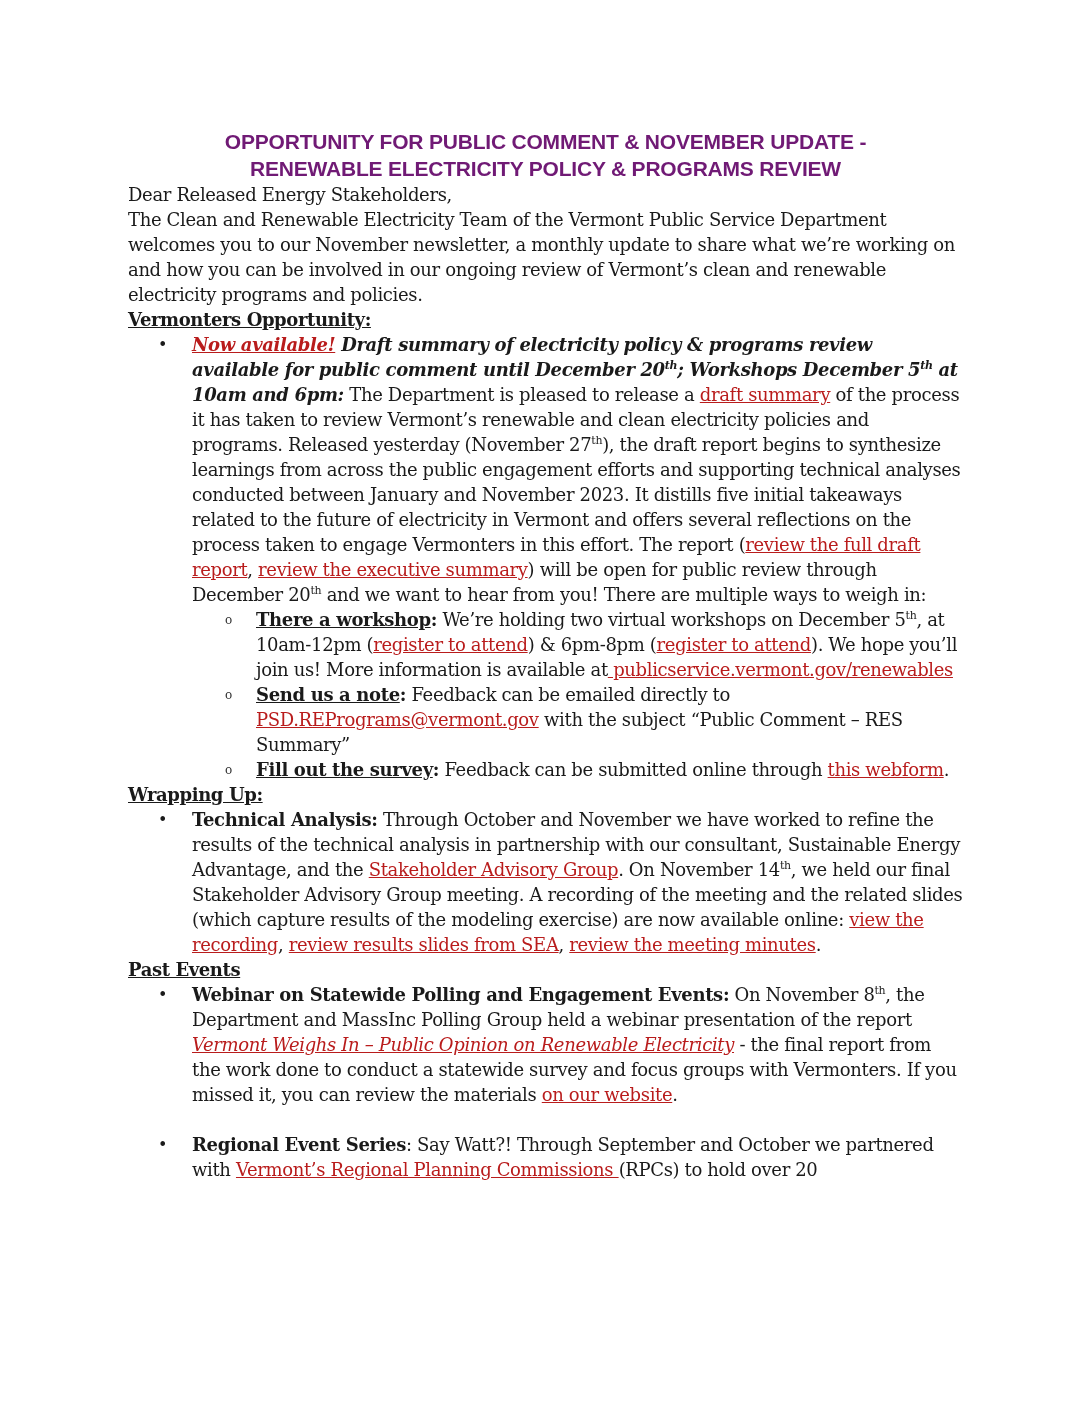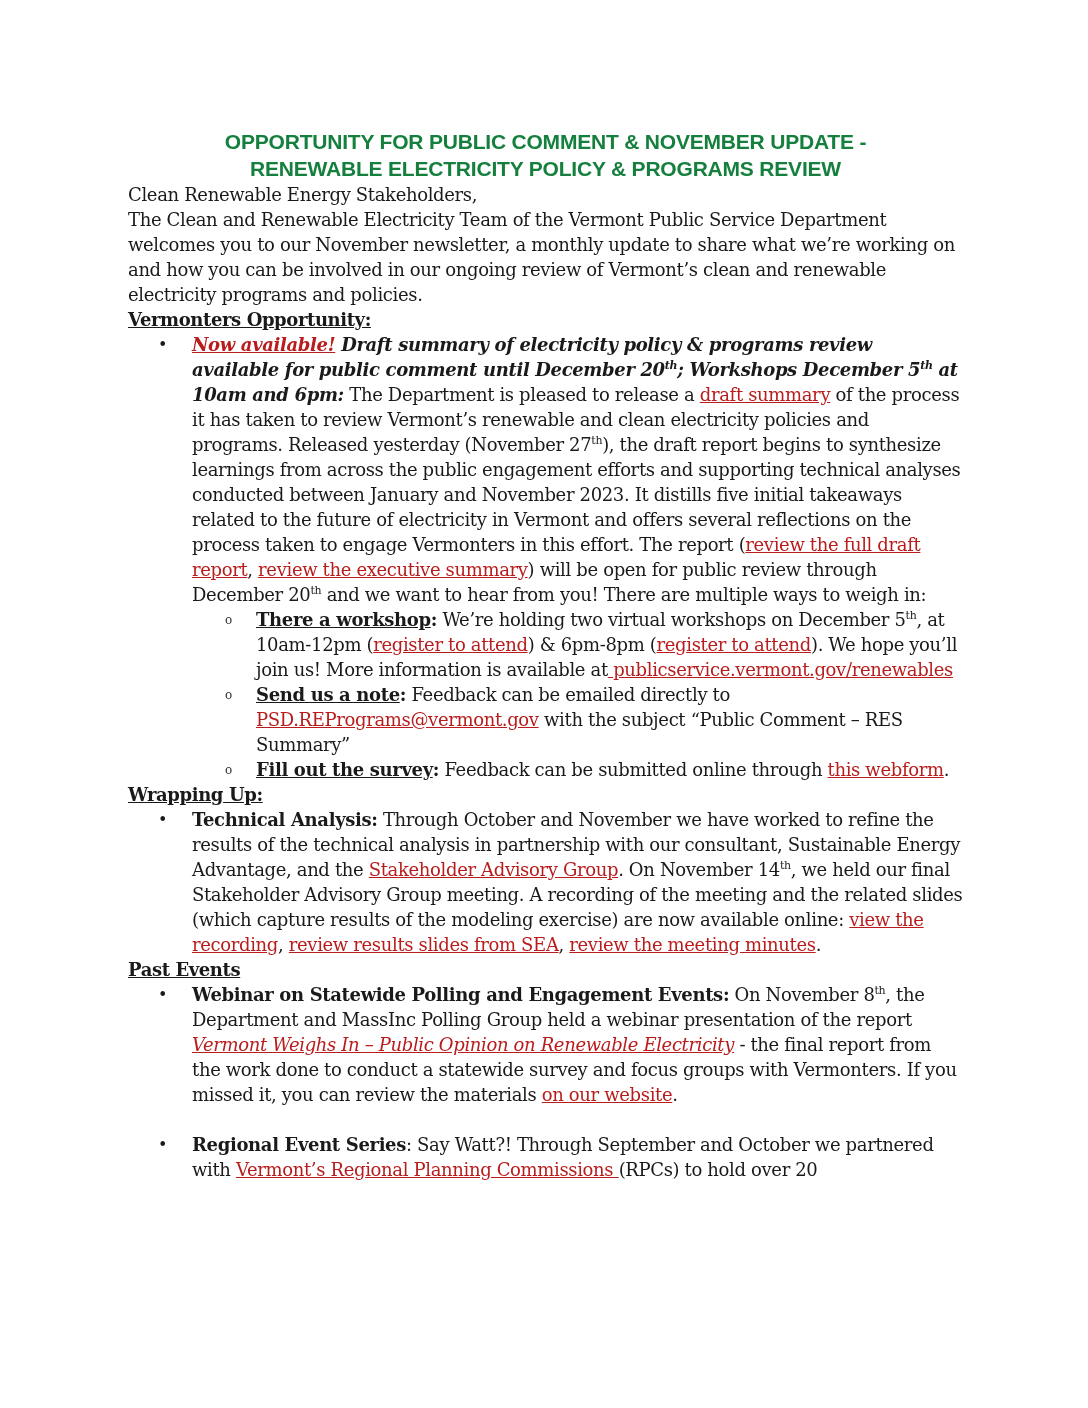--- a/index.html
+++ b/index.html
@@ -1,20 +1,20 @@
 <!DOCTYPE html>
 <html><head>
   <meta charset="utf-8">
   <style>
     html, body { margin: 0; padding: 0; background: #ffffff; }
     body { width: 1088px; height: 1408px; position: relative; overflow: hidden;
            font-family: "DejaVu Serif", "Liberation Serif", serif; color: #1a1a1a; }
     .page { position: absolute; left: 128px; top: 128px; width: 835px; }
     .title { text-align: center; font-family: "Liberation Sans", sans-serif; font-weight: bold;
-             font-size: 21px; line-height: 27px; color: #15803d; letter-spacing: -0.2px; margin: 0; }
+             font-size: 21px; line-height: 27px; color: #701a75; letter-spacing: -0.2px; margin: 0; }
     .p { font-size: 18px; line-height: 25px; margin: 0; letter-spacing: -0.35px; }
     .heading { font-size: 18px; line-height: 25px; font-weight: bold; margin: 0; letter-spacing: -0.4px; }
     .u { text-decoration: underline; }
     a { color: #b91c1c; text-decoration: underline; }
     ul.l1 { list-style: none; margin: 0; padding: 0; }
     ul.l1 > li { position: relative; padding-left: 64px; }
     .bullet { position: absolute; left: 30px; top: 0; font-size: 16px; line-height: 25px; }
     ul.l2 { list-style: none; margin: 0; padding: 0; }
     ul.l2 > li { position: relative; padding-left: 64px; }
     .circ { position: absolute; left: 33px; top: 0; font-size: 12px; line-height: 27px; color: #333; }
@@ -25,21 +25,21 @@
   </style>
 </head>
 <body>
 
 <div class="page">
   <h1 class="title">
     <span>OPPORTUNITY FOR PUBLIC COMMENT &amp; NOVEMBER UPDATE -</span><br>
     <span>RENEWABLE ELECTRICITY POLICY &amp; PROGRAMS REVIEW</span>
   </h1>
 
-  <p class="p">Clean Renewable Energy Stakeholders,</p>
+  <p class="p">Dear Released Energy Stakeholders,</p>
   <p class="p">The Clean and Renewable Electricity Team of the Vermont Public Service Department welcomes you to our November newsletter, a monthly update to share what we’re working on and how you can be involved in our ongoing review of Vermont’s clean and renewable electricity programs and policies.</p>
 
   <p class="heading u">Vermonters Opportunity:</p>
   <ul class="l1">
     <li>
       <span class="bullet">•</span>
       <p class="p">
         <a class="bi">Now available!</a><span class="bi"> Draft summary of electricity policy &amp; programs review available for public comment until December 20</span><sup class="bi">th</sup><span class="bi">; Workshops December 5</span><sup class="bi">th</sup><span class="bi"> at 10am and 6pm:</span><span> The Department is pleased to release a </span><a>draft summary</a><span> of the process it has taken to review Vermont’s renewable and clean electricity policies and programs. Released yesterday (November 27</span><sup>th</sup><span>), the draft report begins to synthesize learnings from across the public engagement efforts and supporting technical analyses conducted between January and November 2023. It distills five initial takeaways related to the future of electricity in Vermont and offers several reflections on the process taken to engage Vermonters in this effort. The report (</span><a>review the full draft report</a><span>, </span><a>review the executive summary</a><span>) will be open for public review through December 20</span><sup>th</sup><span> and we want to hear from you! There are multiple ways to weigh in:</span>
       </p>
 

